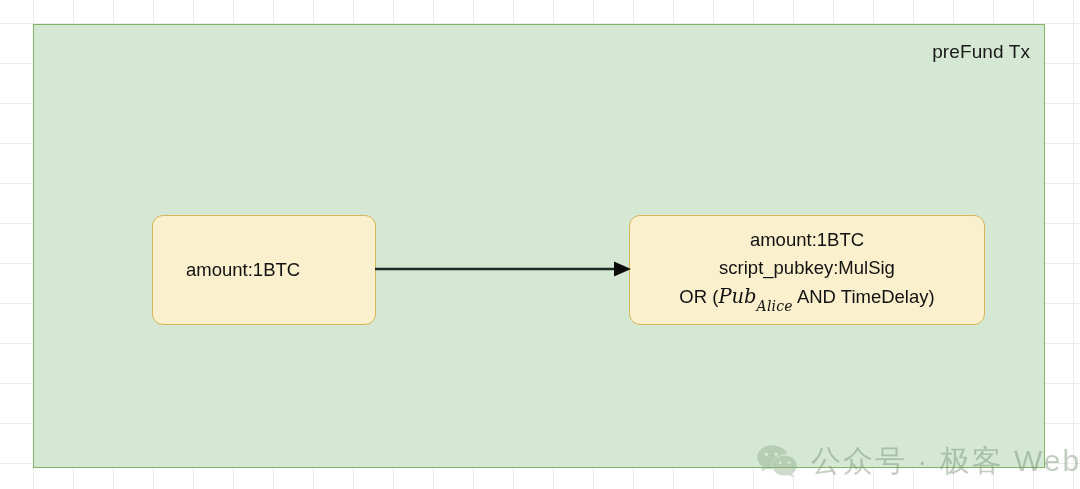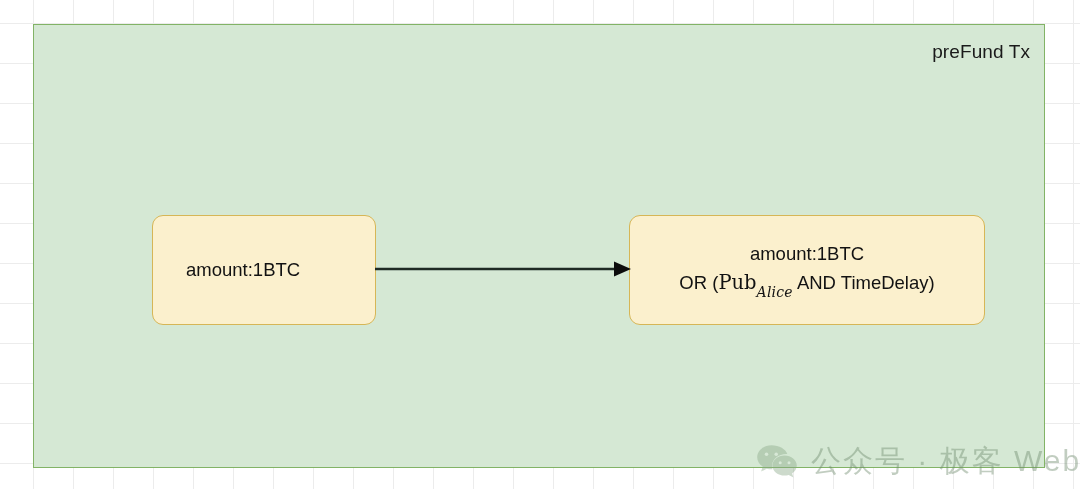--- a/index.html
+++ b/index.html
@@ -82,20 +82,21 @@
   }
 
   .utxo-output .line {
     white-space: nowrap;
     text-align: center;
   }
 
   
   .mathvar {
     font-family: "DejaVu Serif", "Liberation Serif", serif;
+    font-style: italic;
     font-size: 19.5px;
   }
 
   .mathsub {
     font-family: "DejaVu Serif", "Liberation Serif", serif;
     font-style: italic;
     font-size: 14px;
     vertical-align: sub;
     position: relative;
     top: 3px;
@@ -139,20 +140,21 @@
   <div class="tx-container">
 
     <div class="tx-title">preFund Tx</div>
 
     <div class="utxo-box utxo-input">
       <div class="line">amount:1BTC</div>
     </div>
 
     <div class="utxo-box utxo-output">
       <div class="line">amount:1BTC</div>
+      <div class="line">script_pubkey:MulSig</div>
       <div class="line"><span>OR (</span><span class="mathvar">Pub</span><span class="mathsub">Alice</span><span> AND TimeDelay)</span></div>
     </div>
 
     <svg class="arrow" viewBox="0 0 256 32">
       <line x1="0" y1="16" x2="243" y2="16" stroke="#1f2a24" stroke-width="2.4"></line>
       <polygon points="239,8.5 256,16 239,23.5" fill="#0c0c0c"></polygon>
     </svg>
 
     <div class="watermark">
       <svg width="42" height="36" viewBox="0 0 42 36">

